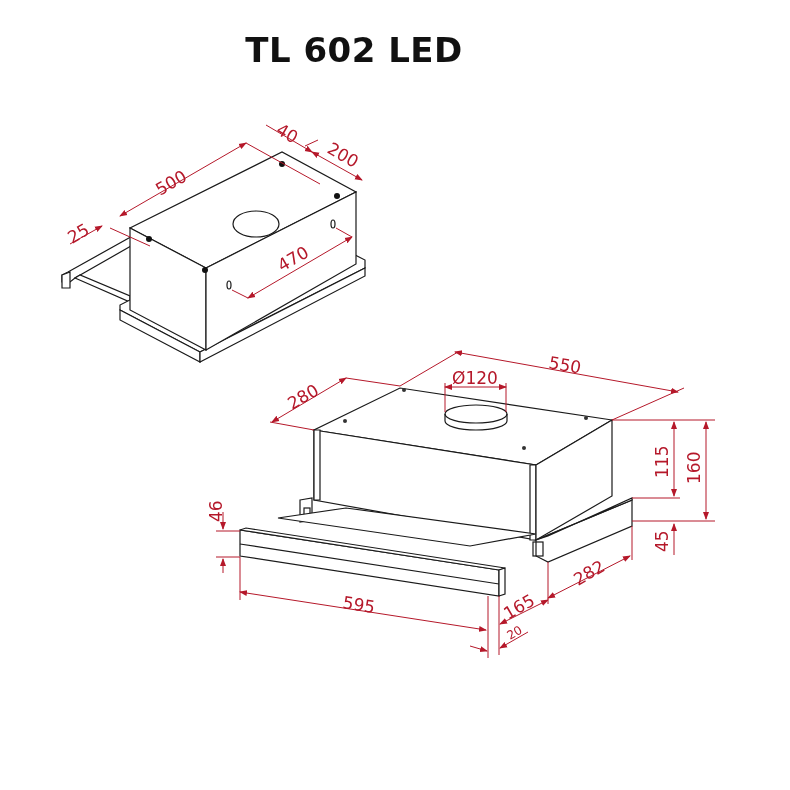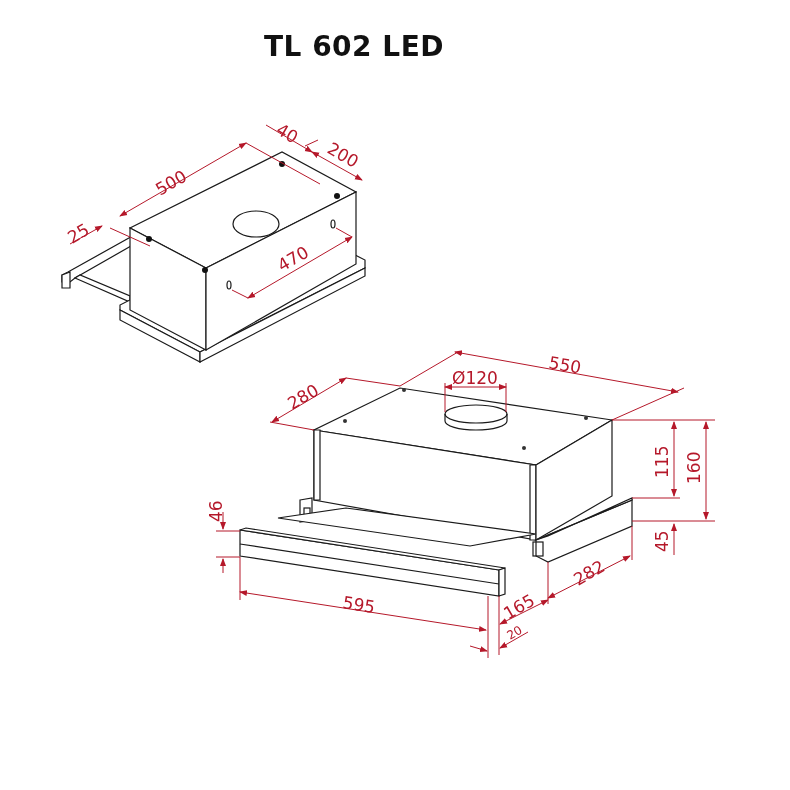--- a/index.html
+++ b/index.html
@@ -1,17 +1,17 @@
 <!DOCTYPE html>
 <html><head>
 <meta charset="utf-8">
 <style>
   html,body{margin:0;padding:0;background:#ffffff;}
   body{width:790px;height:790px;position:relative;overflow:hidden;font-family:"Liberation Sans",sans-serif;}
-  .title{position:absolute;left:0;top:30px;width:708px;text-align:center;font-size:28px;font-weight:bold;color:#111;font-family:"DejaVu Sans",sans-serif;letter-spacing:0.5px;}
+  .title{position:absolute;left:0;top:30px;width:708px;text-align:center;font-size:34px;font-weight:bold;color:#111;font-family:"DejaVu Sans",sans-serif;letter-spacing:0.5px;}
   svg{position:absolute;left:0;top:0;}
   .ln{stroke:#1a1a1a;stroke-width:1.2;fill:none;}
   .fl{stroke:#1a1a1a;stroke-width:1.2;fill:#ffffff;}
   .dm{stroke:#b5182a;stroke-width:1;fill:none;}
   .dt{fill:#b5182a;font-size:17px;font-family:"DejaVu Sans",sans-serif;}
   .dts{fill:#b5182a;font-size:12px;font-family:"DejaVu Sans",sans-serif;}
 </style>
 </head>
 <body>
 

